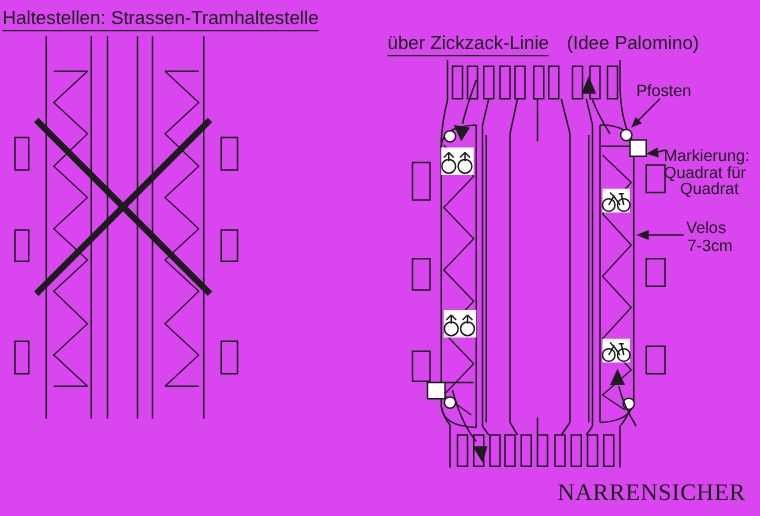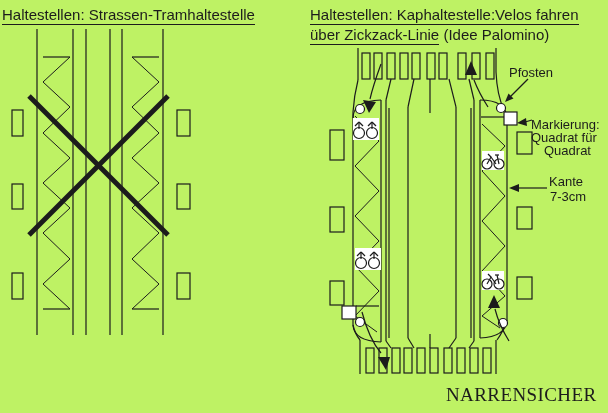--- a/index.html
+++ b/index.html
@@ -1,16 +1,16 @@
 <!DOCTYPE html>
 <html><head>
 <meta charset="utf-8">
 <style>
   html,body{margin:0;padding:0;background:#fff;}
-  .stage{position:relative;width:608px;height:413px;background:#bef264;overflow:hidden;
+  .stage{position:relative;width:608px;height:413px;background:#d946ef;overflow:hidden;
          font-family:"Liberation Sans",sans-serif;color:#1c1c1c;}
   svg{position:absolute;left:0;top:0;}
   .t{position:absolute;white-space:nowrap;color:#1c1c1c;}
   .title{font-size:15px;border-bottom:1px solid #1c1c1c;padding-bottom:1px;}
   .plain{border-bottom:none;}
   .label{font-size:13px;line-height:13px;}
   .cap1{font-size:17px;letter-spacing:.4px;}
   .cap2{font-size:19px;letter-spacing:.4px;font-family:Liberation Serif, serif;}
   .ml{margin:0;}
 </style>
@@ -219,34 +219,33 @@
         <polygon points="517,123 526,118 527,126" fill="#1c1c1c" stroke="none"></polygon>
         <line x1="547" y1="188" x2="518" y2="188"></line>
         <polygon points="509,188 519,184 519,192" fill="#1c1c1c" stroke="none"></polygon>
       </g>
     </g>
   </g>
 </svg>
 
 <div class="t title" style="left:2px;top:6px;">Haltestellen: Strassen-Tramhaltestelle</div>
 
-<div class="t title" style="left:310px;top:6px;">Haltestellen: Kaphaltestelle:Velos fahren</div>
 
 <div class="t" style="left:310px;top:26px;font-size:15px;">
   <span class="title">über Zickzack-Linie</span>
-  <span class="plain" style="">(Idee Palomino)</span>
+  <span class="plain" style="margin-left:10px;">(Idee Palomino)</span>
 </div>
 
 <div class="t label" style="left:509px;top:66px;">Pfosten</div>
 
 <div class="t label" style="left:531px;top:90px;margin-top:28px;">
   <div class="ml">Markierung:</div>
   <div class="ml">Quadrat für</div>
   <div class="ml" style="margin-left:13px;">Quadrat</div>
 </div>
 
-<div class="t label" style="left:549px;top:175px;">Kante</div>
+<div class="t label" style="left:549px;top:175px;">Velos</div>
 <div class="t label" style="left:550px;top:190px;">7-3cm</div>
 
 
 <div class="t cap2" style="left:446px;top:384px;">NARRENSICHER</div>
 
 </div>
 
 </body></html>

